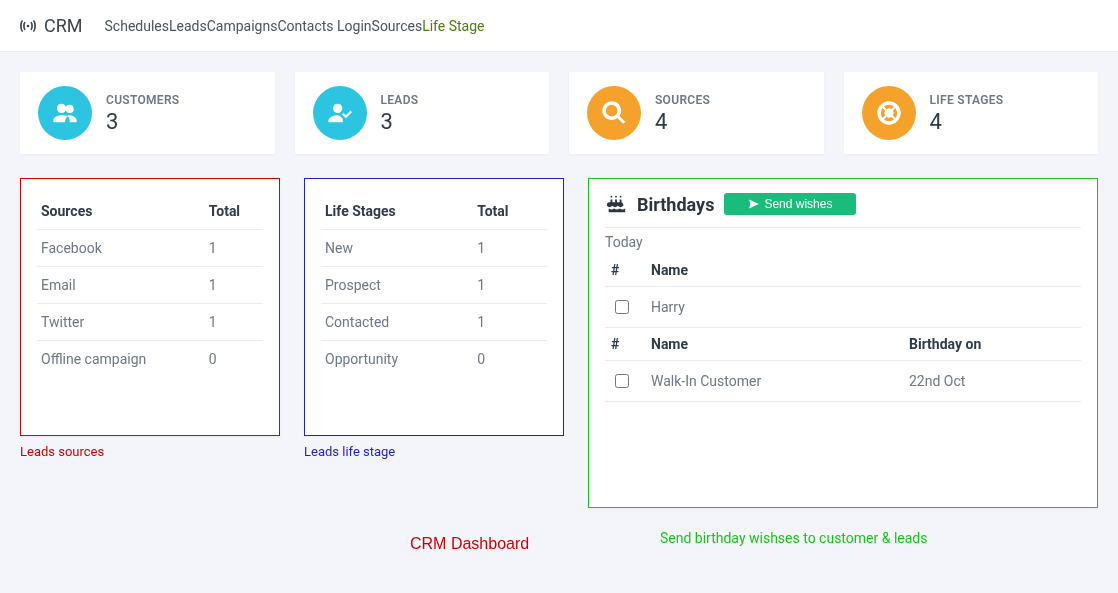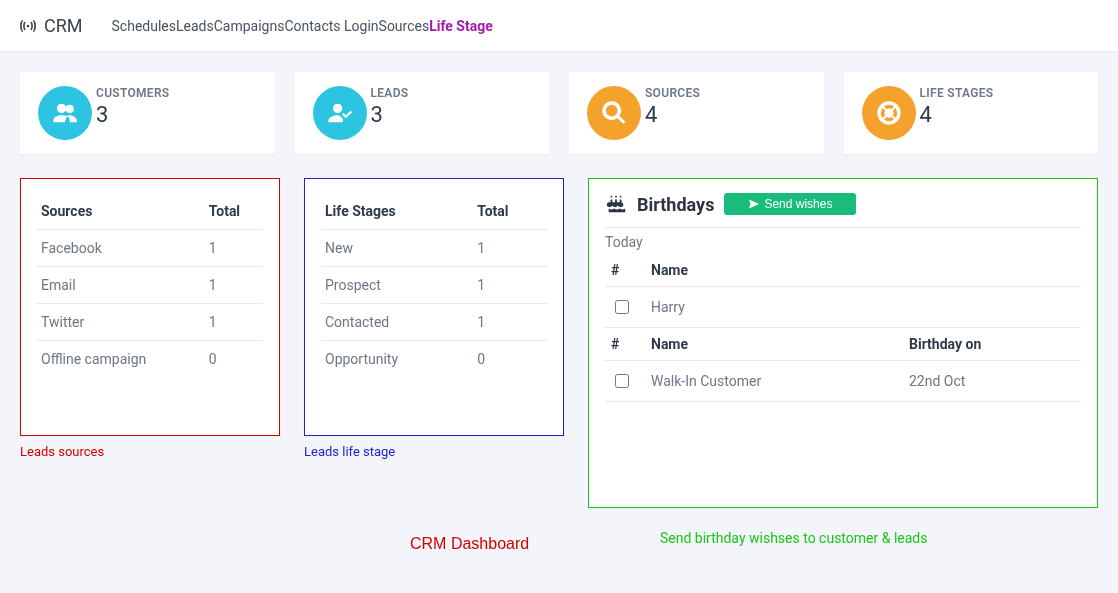--- a/index.html
+++ b/index.html
@@ -35,39 +35,40 @@
     background:var(--card);
     padding:0 18px;
     border-bottom:1px solid var(--border);
   }
   .brand{
     display:flex;
     align-items:center;
     gap:6px;
     color:#3c434d;
     font-size:18px;
-    margin-right:29px;
+    margin-right:22px;
   }
   .brand svg{width:20px;height:20px}
   .nav-links{display:flex;}
   .nav-link{color:var(--nav);font-size:14px;cursor:pointer;padding:4px 0}
-  .nav-link.active{color:#a21caf;font-weight:700}
+  .nav-link.active{color:#4d7c0f;font-weight:400}
 
   
   .stats{
     display:grid;
     grid-template-columns:repeat(4,1fr);
     gap:20px;
     padding:20px 20px 0 20px;
   }
   .stat-card{
     background:var(--card);
     padding:14px 18px;
     display:flex;
-    gap:4px;
+    align-items:center;
+    gap:14px;
     box-shadow:0 1px 2px rgba(0,0,0,.04);
   }
   .stat-icon{
     width:54px;height:54px;border-radius:50%;
     display:flex;align-items:center;justify-content:center;flex:none;
   }
   .stat-icon.cyan{background:var(--cyan)}
   .stat-icon.orange{background:var(--orange)}
   .stat-icon svg{fill:#fff;width:28px;height:28px}
   .stat-title{font-size:12px;letter-spacing:.3px;color:var(--muted);font-weight:600}

